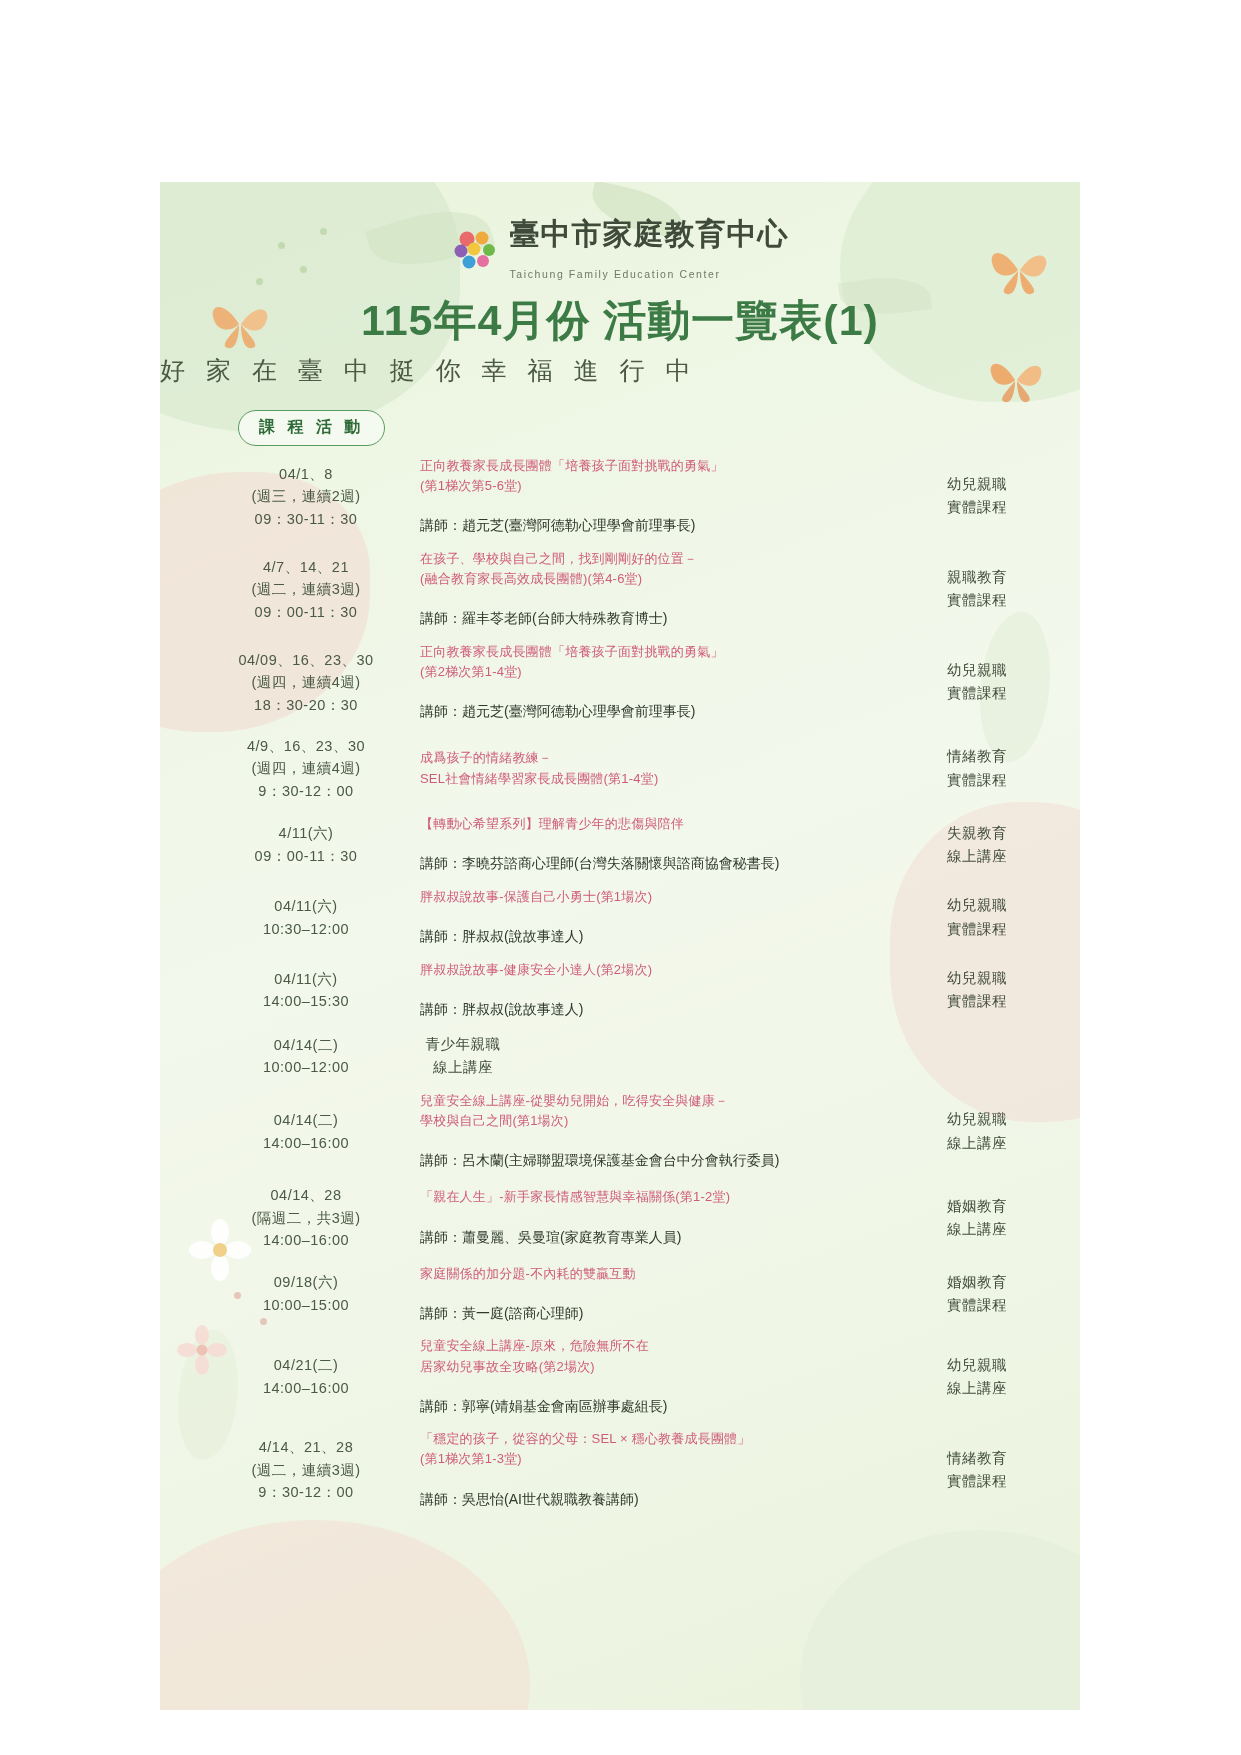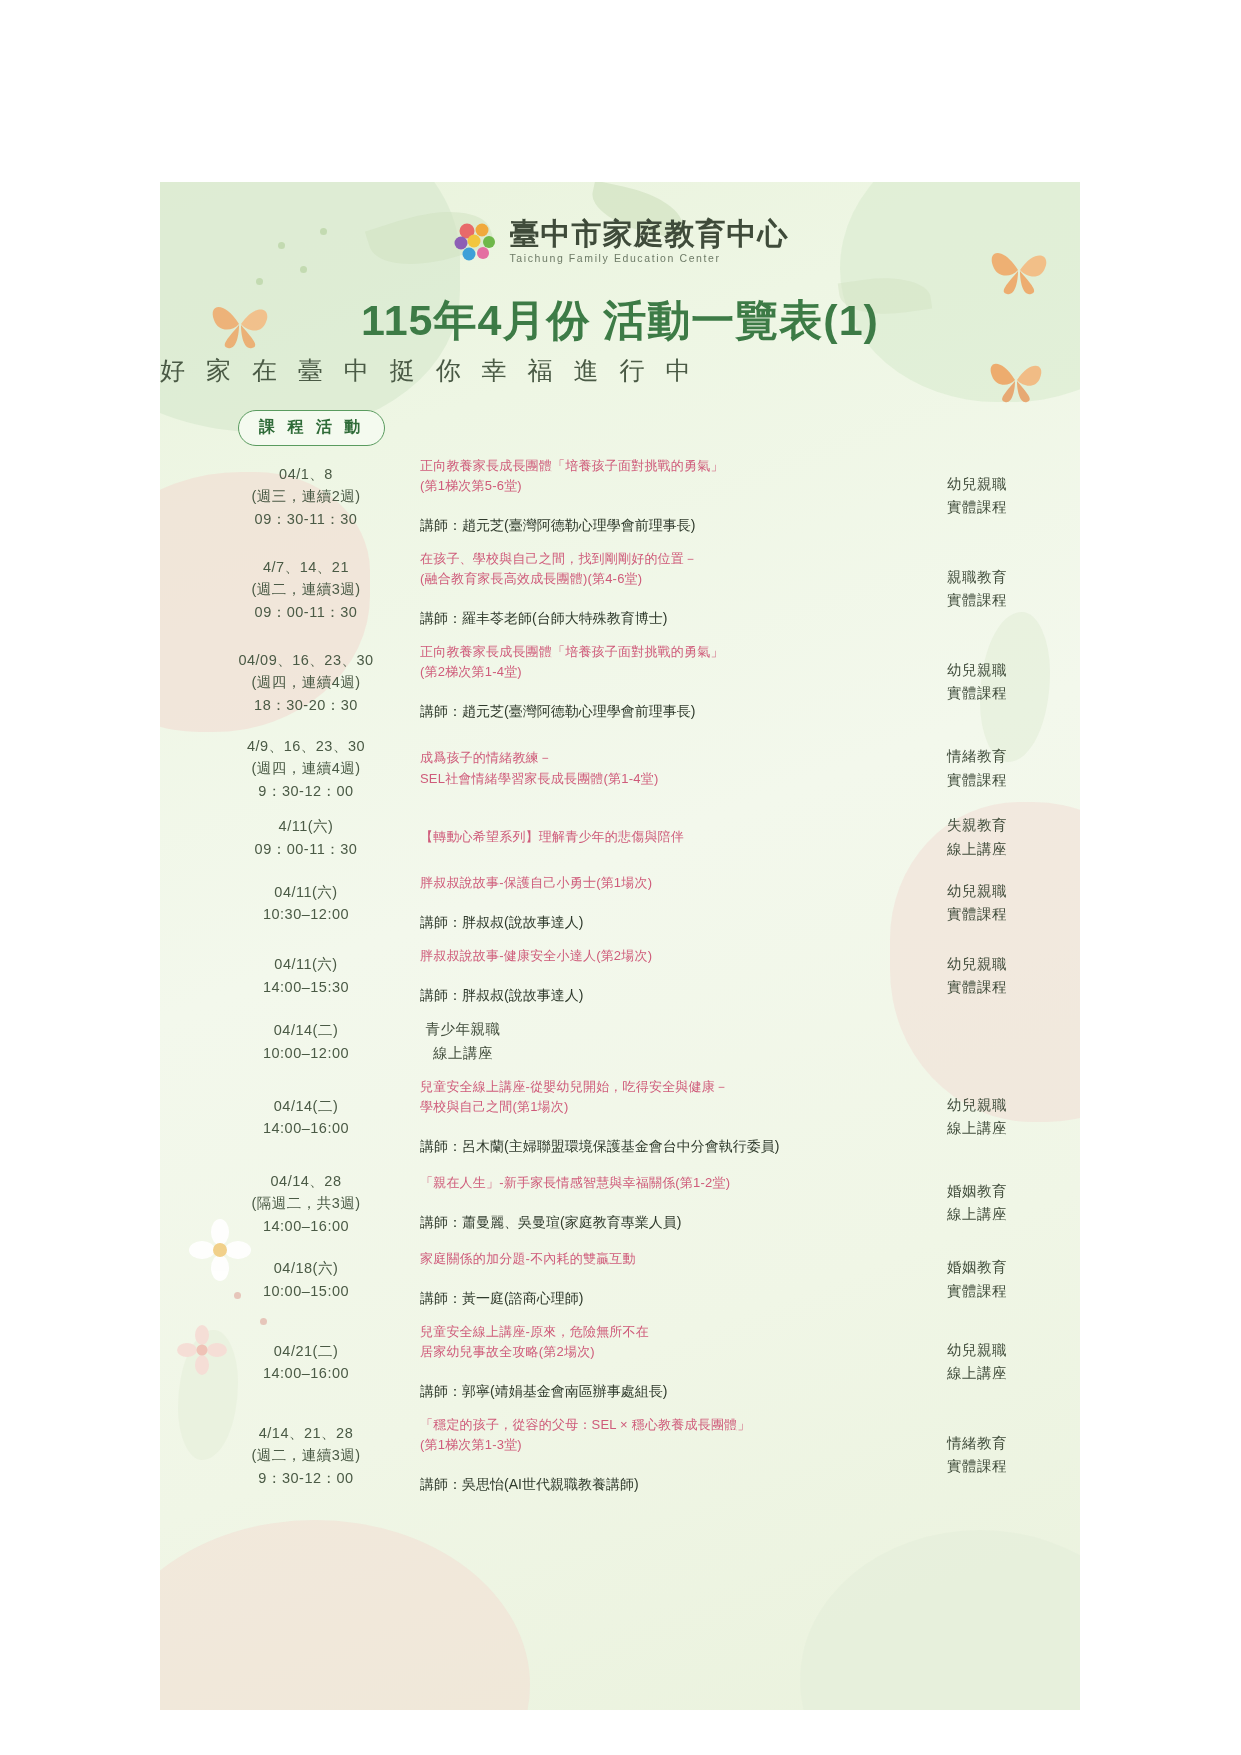--- a/index.html
+++ b/index.html
@@ -64,21 +64,21 @@
     font-size: 30px;
     font-weight: bold;
     color: #3f4b3a;
     letter-spacing: 1px;
     line-height: 1.05;
   }
   .logo-name-en {
     font-size: 10.5px;
     color: #6d7a66;
     letter-spacing: 1.6px;
-    margin-top: 2px;
+    margin-top: 18px;
   }
 
   .main-title {
     position: absolute;
     left: 0; right: 0; top: 110px;
     text-align: center;
     font-size: 43px;
     font-weight: bold;
     color: #3d7b46;
     letter-spacing: 1px;
@@ -299,20 +299,21 @@
           <div>實體課程</div>
         </div>
       </div>
       <div class="row">
         <div class="col-date">
           <div>4/11(六)</div>
           <div>09：00-11：30</div>
         </div>
         <div class="col-main">
           <div class="title-line">【轉動心希望系列】理解青少年的悲傷與陪伴</div>
+          <div class="lecturer">講師：李曉芬諮商心理師(台灣失落關懷與諮商協會秘書長)</div>
         </div>
         <div class="col-tag">
           <div>失親教育</div>
           <div>線上講座</div>
         </div>
       </div>
       <div class="row">
         <div class="col-date">
           <div>04/11(六)</div>
           <div>10:30–12:00</div>
@@ -375,21 +376,21 @@
           <div class="title-line">「親在人生」-新手家長情感智慧與幸福關係(第1-2堂)</div>
           <div class="lecturer">講師：蕭曼麗、吳曼瑄(家庭教育專業人員)</div>
         </div>
         <div class="col-tag">
           <div>婚姻教育</div>
           <div>線上講座</div>
         </div>
       </div>
       <div class="row">
         <div class="col-date">
-          <div>04/18(六)</div>
+          <div>09/18(六)</div>
           <div>10:00–15:00</div>
         </div>
         <div class="col-main">
           <div class="title-line">家庭關係的加分題-不內耗的雙贏互動</div>
           <div class="lecturer">講師：黃一庭(諮商心理師)</div>
         </div>
         <div class="col-tag">
           <div>婚姻教育</div>
           <div>實體課程</div>
         </div>

